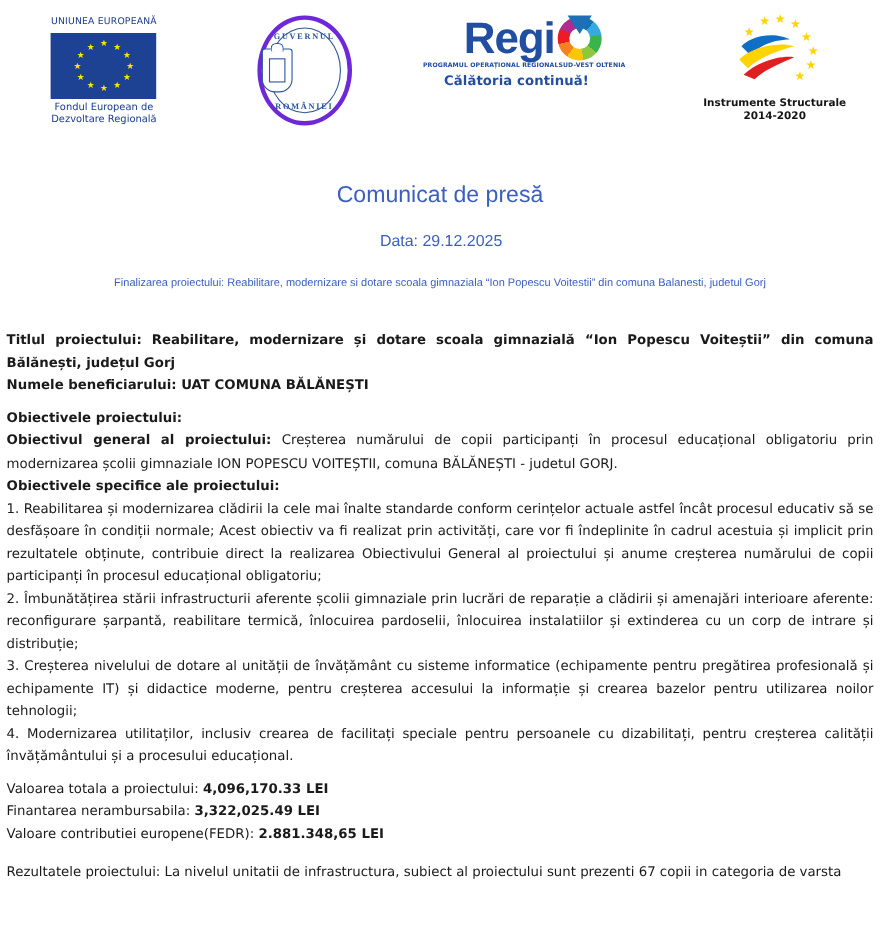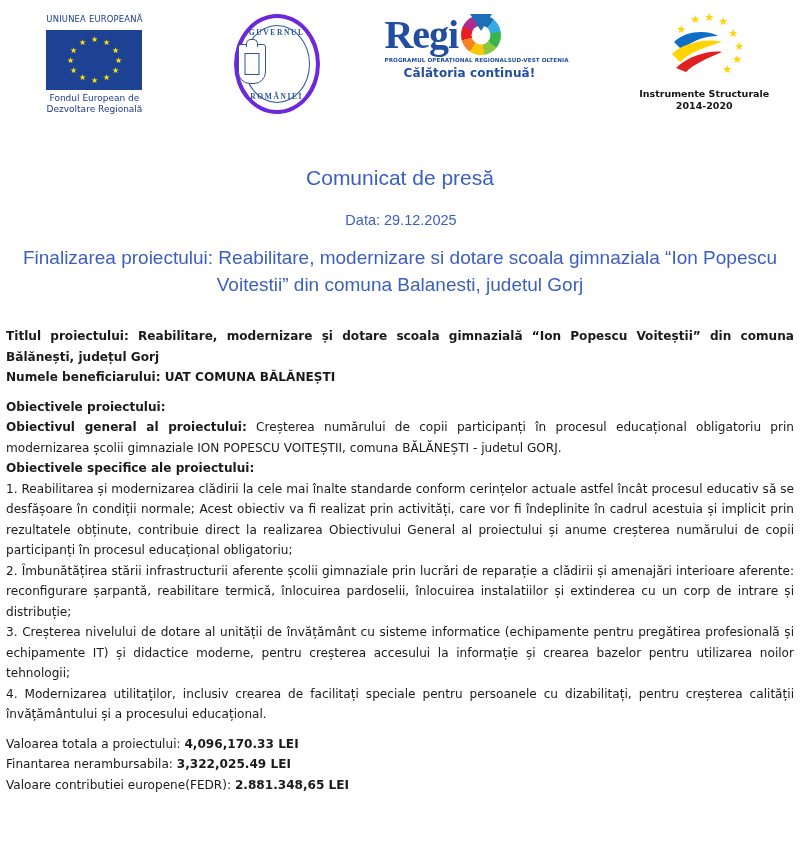--- a/index.html
+++ b/index.html
@@ -134,28 +134,29 @@
     left: 50%; top: 8px;
     transform: translateX(-50%);
     width: 13px; height: 20px;
     border: 1px solid #2a5699;
     background: #fff;
   }
 
   
   .regio-wrap { position: relative; width: 200px; }
   .regio-word {
-    font-family: Liberation Serif, serif;
+    font-family: Liberation Sans, sans-serif;
     font-weight: bold;
     font-size: 40px;
     line-height: 42px;
     color: #214ea0;
     letter-spacing: -1px;
     display: flex;
     align-items: center;
+    justify-content: center;
   }
   .regio-ring {
     width: 40px;
     height: 40px;
     border-radius: 50%;
     margin-left: 3px;
     position: relative;
     background:
       conic-gradient(
         #1b6fb5 0deg 40deg,
@@ -253,21 +254,21 @@
     text-align: center;
     color: #3b5fc0;
     font-size: 14.5px;
     font-family: Liberation Sans, sans-serif;
     padding: 0 6px 0 8px;
     margin-top: 22px;
   }
   .doc-subtitle {
     text-align: center;
     color: #3b5fc0;
-    font-size: 19px;
+    font-size: 10px;
     font-family: "Liberation Sans", sans-serif;
     line-height: 27px;
     margin: 16px 22px 0 22px;
   }
 
   
   .body-wrap {
     padding: 0 6px 0 6px;
     margin-top: 28px;
     font-family: "DejaVu Sans", sans-serif;
@@ -397,15 +398,16 @@
     </p>
     <p class="fin-line">
       <span>Finantarea nerambursabila: </span><span class="amt">3,322,025.49 LEI</span>
     </p>
     <p class="fin-line">
       <span>Valoare contributiei europene(FEDR): </span><span class="amt">2.881.348,65 LEI</span>
     </p>
 
     <div class="sp-md"></div>
 
+    <p class="p-just">Rezultatele proiectului: La nivelul unitatii de infrastructura, subiect al proiectului sunt prezenti 67 copii in categoria de varsta</p>
   </div>
 
 </div>
 
 </body></html>

